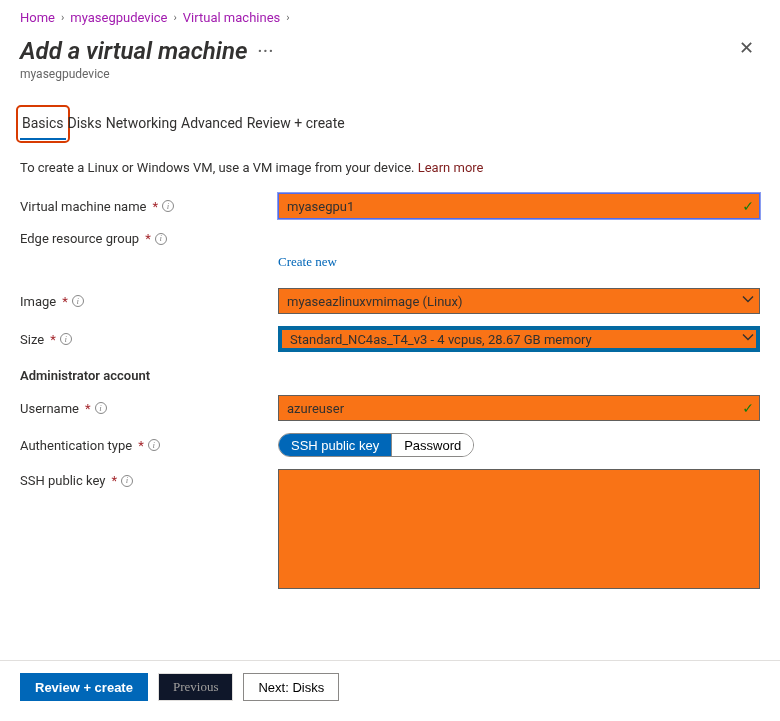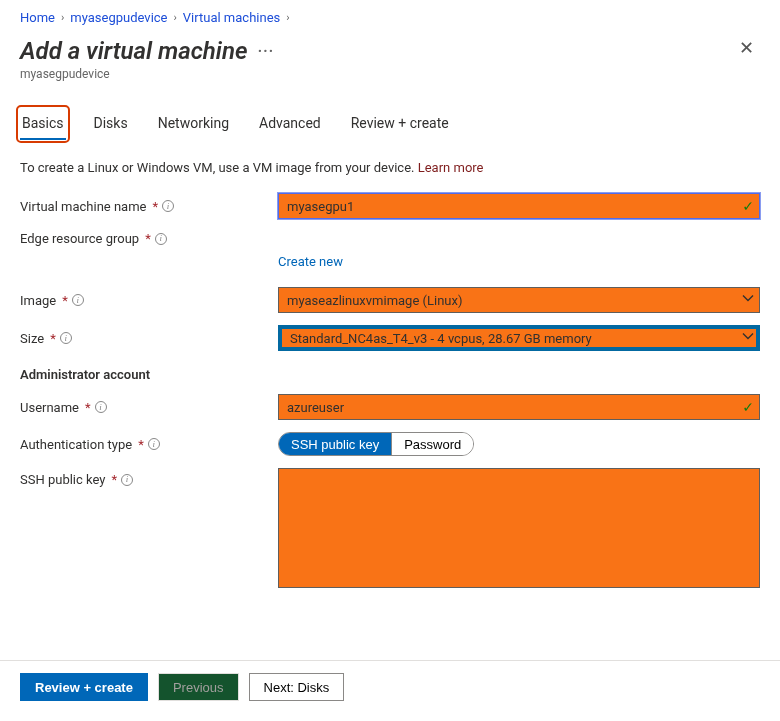--- a/index.html
+++ b/index.html
@@ -15,21 +15,21 @@
     padding: 10px 20px 0 20px;
     min-height: 660px;
   }
   .breadcrumb {
     display: flex;
     align-items: center;
     gap: 6px;
     font-size: 13px;
     margin-bottom: 8px;
   }
-  .breadcrumb a { color: #1d4ed8; text-decoration: none; cursor: pointer; }
+  .breadcrumb a { color: #a21caf; text-decoration: none; cursor: pointer; }
   .breadcrumb .sep { color: #666; font-size: 11px; }
   .header-row {
     display: flex;
     justify-content: space-between;
     align-items: flex-start;
   }
   h1.title {
     font-size: 24px;
     font-weight: 600;
     margin: 4px 0 0 0;
@@ -39,21 +39,20 @@
     font-style: italic;
   }
   .title-ellipsis { font-size: 16px; color: #666; cursor: pointer; letter-spacing: 1px;}
   .subtitle { color: #666; font-size: 12px; margin-top: 2px; }
   .close-btn {
     font-size: 18px; color: #555; padding: 4px 6px; cursor: pointer; background:none; border:none;
   }
 
   .tabs {
     display: flex;
-    gap: 26px;
     margin-top: 28px;
     border-bottom: 1px solid transparent;
   }
   .tab {
     padding: 6px 2px 8px 2px;
     cursor: pointer;
     font-size: 14px;
     color: #323130;
     position: relative;
   }
@@ -129,21 +128,21 @@
     right: 6px; top: 50%; transform: translateY(-50%);
     pointer-events: none;
   }
   .chev svg { width: 12px; height: 12px; }
   .ok-mark {
     position: absolute; right: 6px; top: 50%; transform: translateY(-50%);
     color: #107c10; font-size: 14px;
   }
   .link-small {
     color: #0066b8; font-size: 13px; text-decoration: none; cursor: pointer;
-    display: inline-block; margin-top: 4px;
+    display: inline-block; margin-top: 4px; font-family: Liberation Serif, serif;
   }
   .section-head {
     font-weight: 600; font-size: 13px; margin: 16px 0 12px 0;
   }
 
   .pill-group {
     display: inline-flex;
     border: 1px solid #8a8886;
     border-radius: 14px;
     overflow: hidden;
@@ -183,21 +182,21 @@
     padding: 0 14px;
     font-size: 13px;
     border: 1px solid #8a8886;
     background: #fff;
     cursor: pointer;
   }
   .btn.primary {
     background: #0067b8; border-color: #0067b8; color: #fff; font-weight: 600;
   }
   .btn.disabled {
-    background: #14532d; color: #a19f9d; border-color: #e1dfdd; cursor: default;
+    background: #0f172a; color: #a19f9d; border-color: #e1dfdd; cursor: default; font-family: Liberation Serif, serif;
   }
 </style>
 </head>
 <body>
 
 <div class="pane">
 
   <nav class="breadcrumb">
     <a>Home</a>
     <span class="sep">›</span>

